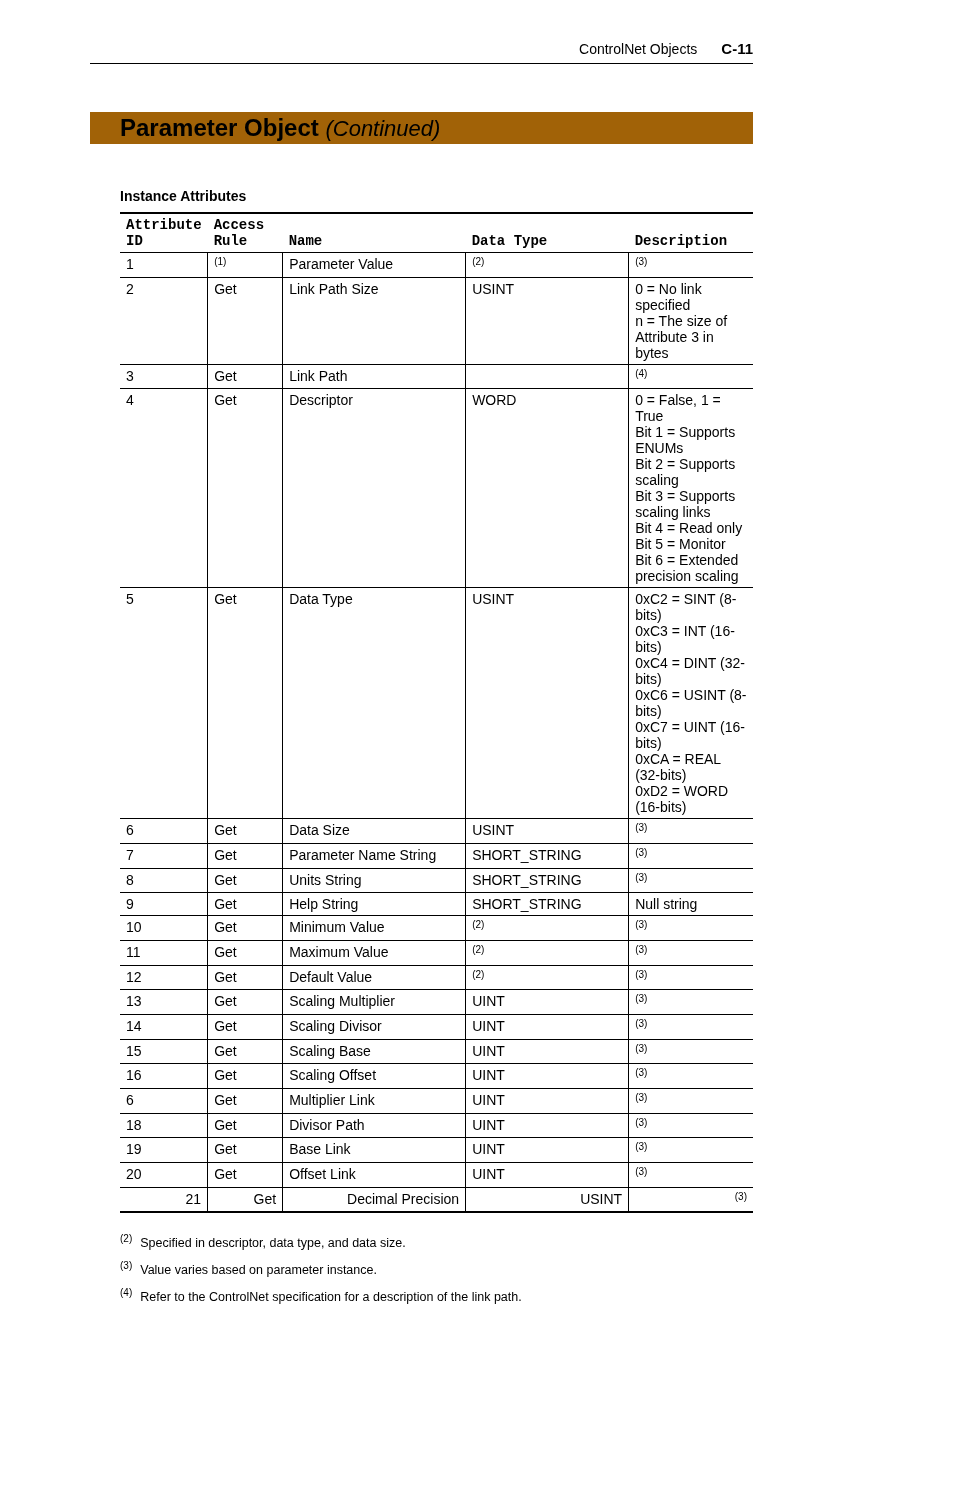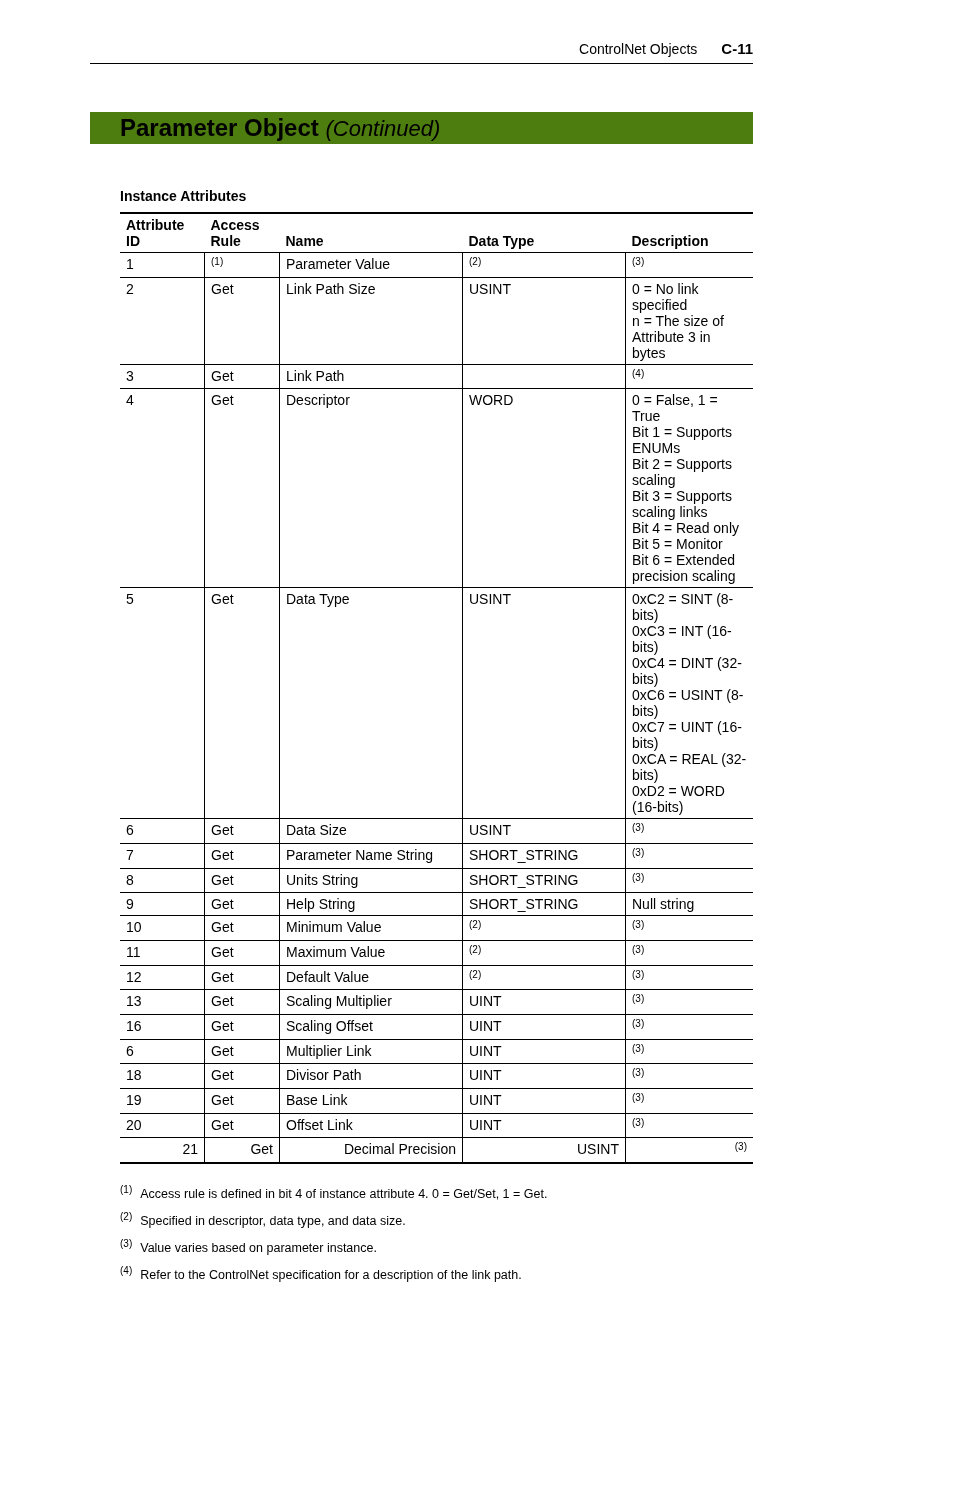--- a/index.html
+++ b/index.html
@@ -21,21 +21,21 @@
     display: flex;
     justify-content: flex-end;
     align-items: baseline;
     gap: 24px;
   }
   .header-page {
     font-size: 15px;
     font-weight: bold;
   }
   .section-h1-wrap {
-    background: #4d7c0f;
+    background: #a16207;
     padding: 0;
     margin-top: 48px;
   }
   .h1-inner {
     padding: 2px 0 2px 30px;
     font-size: 24px;
     font-weight: bold;
   }
   .h1-cont {
     font-style: italic;
@@ -60,20 +60,21 @@
     padding: 3px 6px;
     text-align: left;
     vertical-align: top;
   }
   table.attr th {
     font-weight: bold;
     border-top: 2px solid #000;
     border-bottom: 1px solid #000;
     border-left: none;
     border-right: none;
+    font-family: Liberation Mono, monospace;
   }
   table.attr td {
     border-left: none;
     border-right: none;
     border-bottom: 0.5px solid #000;
     border-top: none;
   }
   table.attr tr:last-child td {
     border-bottom: 2px solid #000;
     text-align: right;
@@ -240,20 +241,34 @@
           <td><span class="sup">(3)</span></td>
         </tr>
         <tr>
           <td>13</td>
           <td>Get</td>
           <td>Scaling Multiplier</td>
           <td>UINT</td>
           <td><span class="sup">(3)</span></td>
         </tr>
         <tr>
+          <td>14</td>
+          <td>Get</td>
+          <td>Scaling Divisor</td>
+          <td>UINT</td>
+          <td><span class="sup">(3)</span></td>
+        </tr>
+        <tr>
+          <td>15</td>
+          <td>Get</td>
+          <td>Scaling Base</td>
+          <td>UINT</td>
+          <td><span class="sup">(3)</span></td>
+        </tr>
+        <tr>
           <td>16</td>
           <td>Get</td>
           <td>Scaling Offset</td>
           <td>UINT</td>
           <td><span class="sup">(3)</span></td>
         </tr>
         <tr>
           <td>6</td>
           <td>Get</td>
           <td>Multiplier Link</td>
@@ -285,19 +300,18 @@
           <td>21</td>
           <td>Get</td>
           <td>Decimal Precision</td>
           <td>USINT</td>
           <td><span class="sup">(3)</span></td>
         </tr>
       </tbody>
   </table>
 
   <div class="footnotes">
-    <div><span class="fn-num">(1)</span><span>Access rule is defined in bit 4 of instance attribute 4. 0 = Get/Set, 1 = Get.</span></div>
     <div><span class="fn-num">(2)</span><span>Specified in descriptor, data type, and data size.</span></div>
     <div><span class="fn-num">(3)</span><span>Value varies based on parameter instance.</span></div>
     <div><span class="fn-num">(4)</span><span>Refer to the ControlNet specification for a description of the link path.</span></div>
   </div>
 
 </div>
 
 </body></html>

